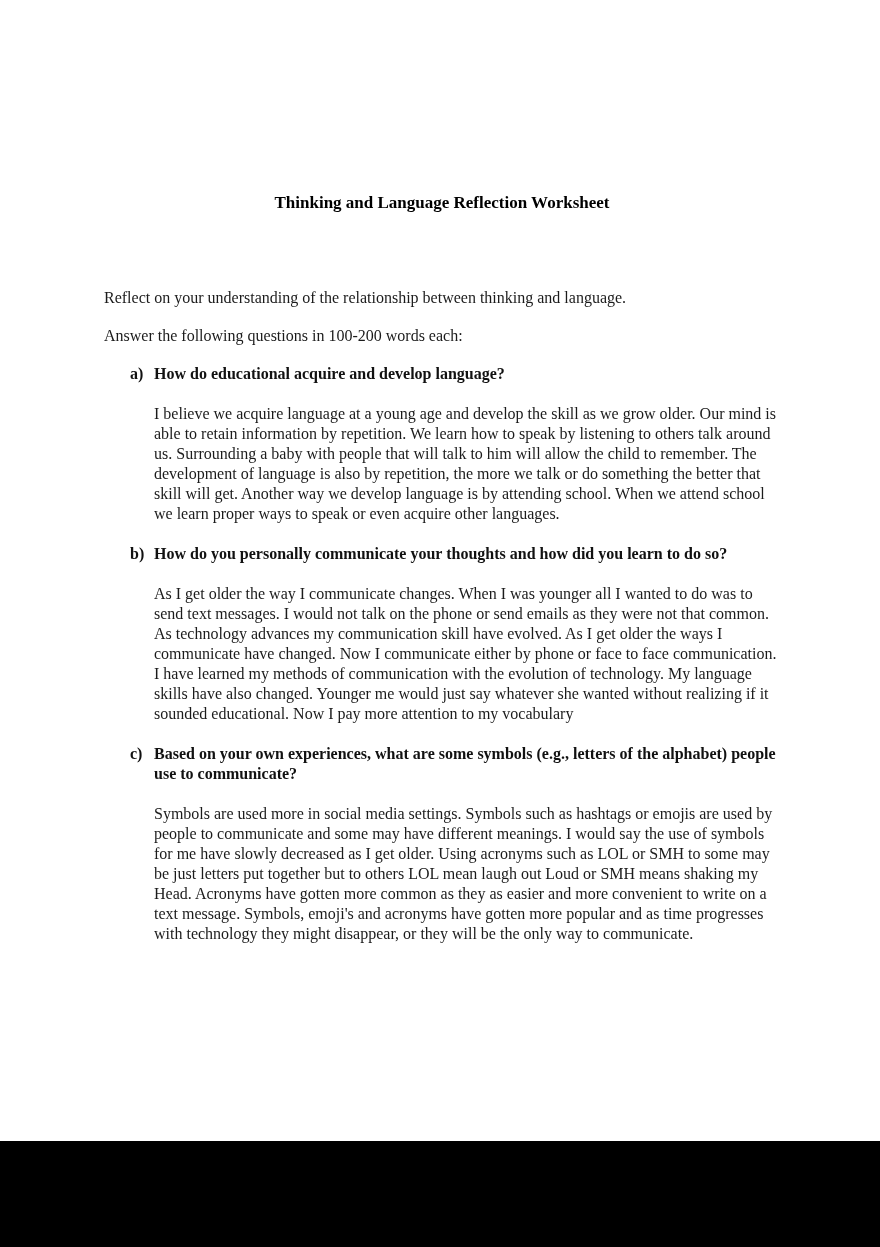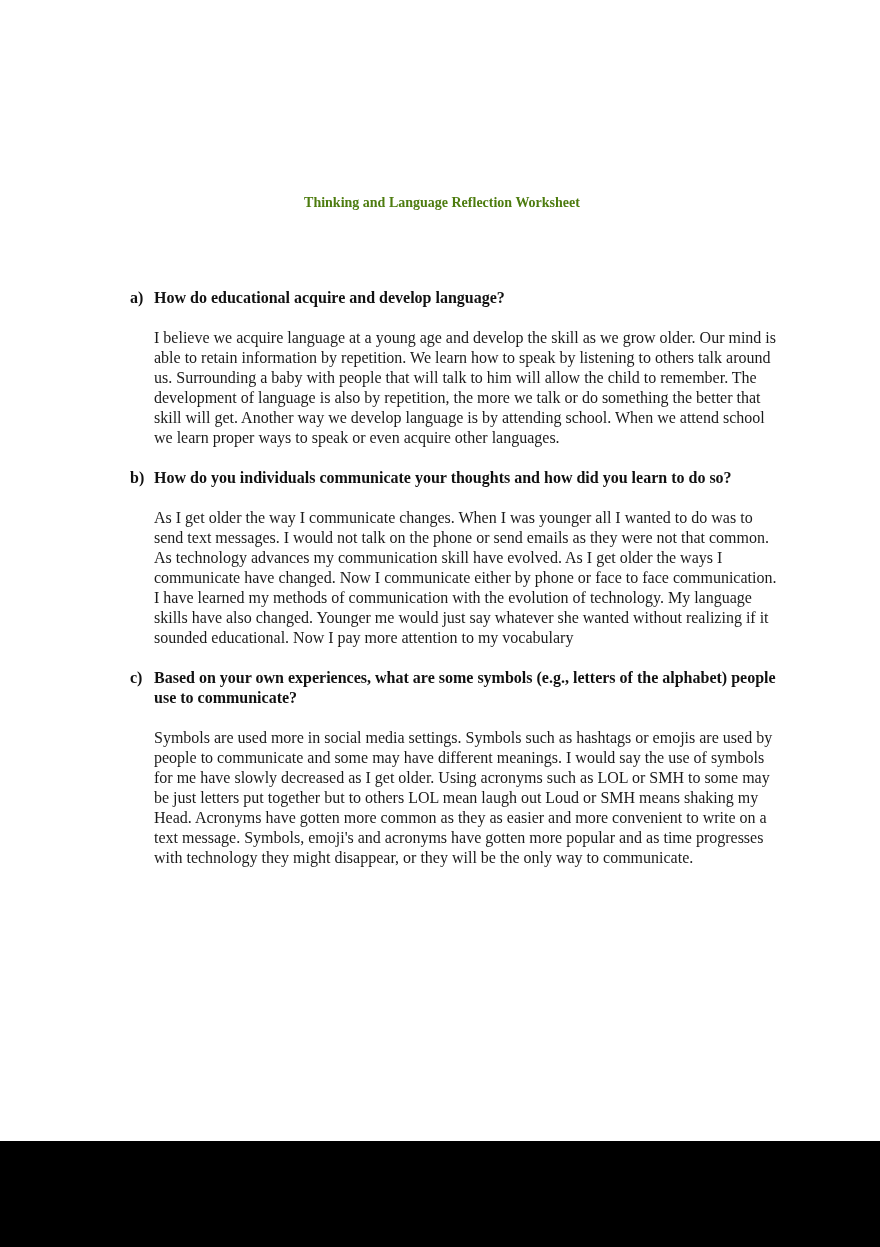--- a/index.html
+++ b/index.html
@@ -18,26 +18,26 @@
     height: 1141px;
     background: #ffffff;
     box-sizing: border-box;
     padding: 192px 100px 0 104px;
     color: #1b1b1b;
     font-size: 16px;
     line-height: 20px;
     overflow: hidden;
   }
   .doc-title {
-    font-size: 14px;
+    font-size: 17px;
     line-height: 22px;
     font-weight: bold;
     text-align: center;
     margin: 0 0 74px 0;
-    color: #4d7c0f;
+    color: #000000;
   }
   p.intro {
     margin: 0 0 18px 0;
   }
   .qa-item {
     margin: 0;
   }
   .q-line {
     display: flex;
     font-weight: bold;
@@ -62,33 +62,35 @@
     height: 106px;
     background: #000000;
   }
 </style>
 </head>
 <body>
 
 <div class="paper">
   <h1 class="doc-title">Thinking and Language Reflection Worksheet</h1>
 
+  <p class="intro">Reflect on your understanding of the relationship between thinking and language.</p>
+  <p class="intro">Answer the following questions in 100-200 words each:</p>
 
   <div class="qa-item">
     <div class="q-line">
       <span class="q-marker">a)</span>
       <span class="q-text">How do educational acquire and develop language?</span>
     </div>
     <p class="answer">I believe we acquire language at a young age and develop the skill as we grow older. Our mind is able to retain information by repetition. We learn how to speak by listening to others talk around us. Surrounding a baby with people that will talk to him will allow the child to remember. The development of language is also by repetition, the more we talk or do something the better that skill will get. Another way we develop language is by attending school. When we attend school we learn proper ways to speak or even acquire other languages.</p>
   </div>
 
   <div class="qa-item">
     <div class="q-line">
       <span class="q-marker">b)</span>
-      <span class="q-text">How do you individuals communicate your thoughts and how did you learn to do so?</span>
+      <span class="q-text">How do you personally communicate your thoughts and how did you learn to do so?</span>
     </div>
     <p class="answer">As I get older the way I communicate changes. When I was younger all I wanted to do was to send text messages. I would not talk on the phone or send emails as they were not that common. As technology advances my communication skill have evolved. As I get older the ways I communicate have changed. Now I communicate either by phone or face to face communication. I have learned my methods of communication with the evolution of technology. My language skills have also changed. Younger me would just say whatever she wanted without realizing if it sounded educational. Now I pay more attention to my vocabulary</p>
   </div>
 
   <div class="qa-item">
     <div class="q-line">
       <span class="q-marker">c)</span>
       <span class="q-text">Based on your own experiences, what are some symbols (e.g., letters of the alphabet) people use to communicate?</span>
     </div>
     <p class="answer">Symbols are used more in social media settings. Symbols such as hashtags or emojis are used by people to communicate and some may have different meanings. I would say the use of symbols for me have slowly decreased as I get older. Using acronyms such as LOL or SMH to some may be just letters put together but to others LOL mean laugh out Loud or SMH means shaking my Head. Acronyms have gotten more common as they as easier and more convenient to write on a text message. Symbols, emoji's and acronyms have gotten more popular and as time progresses with technology they might disappear, or they will be the only way to communicate.</p>

